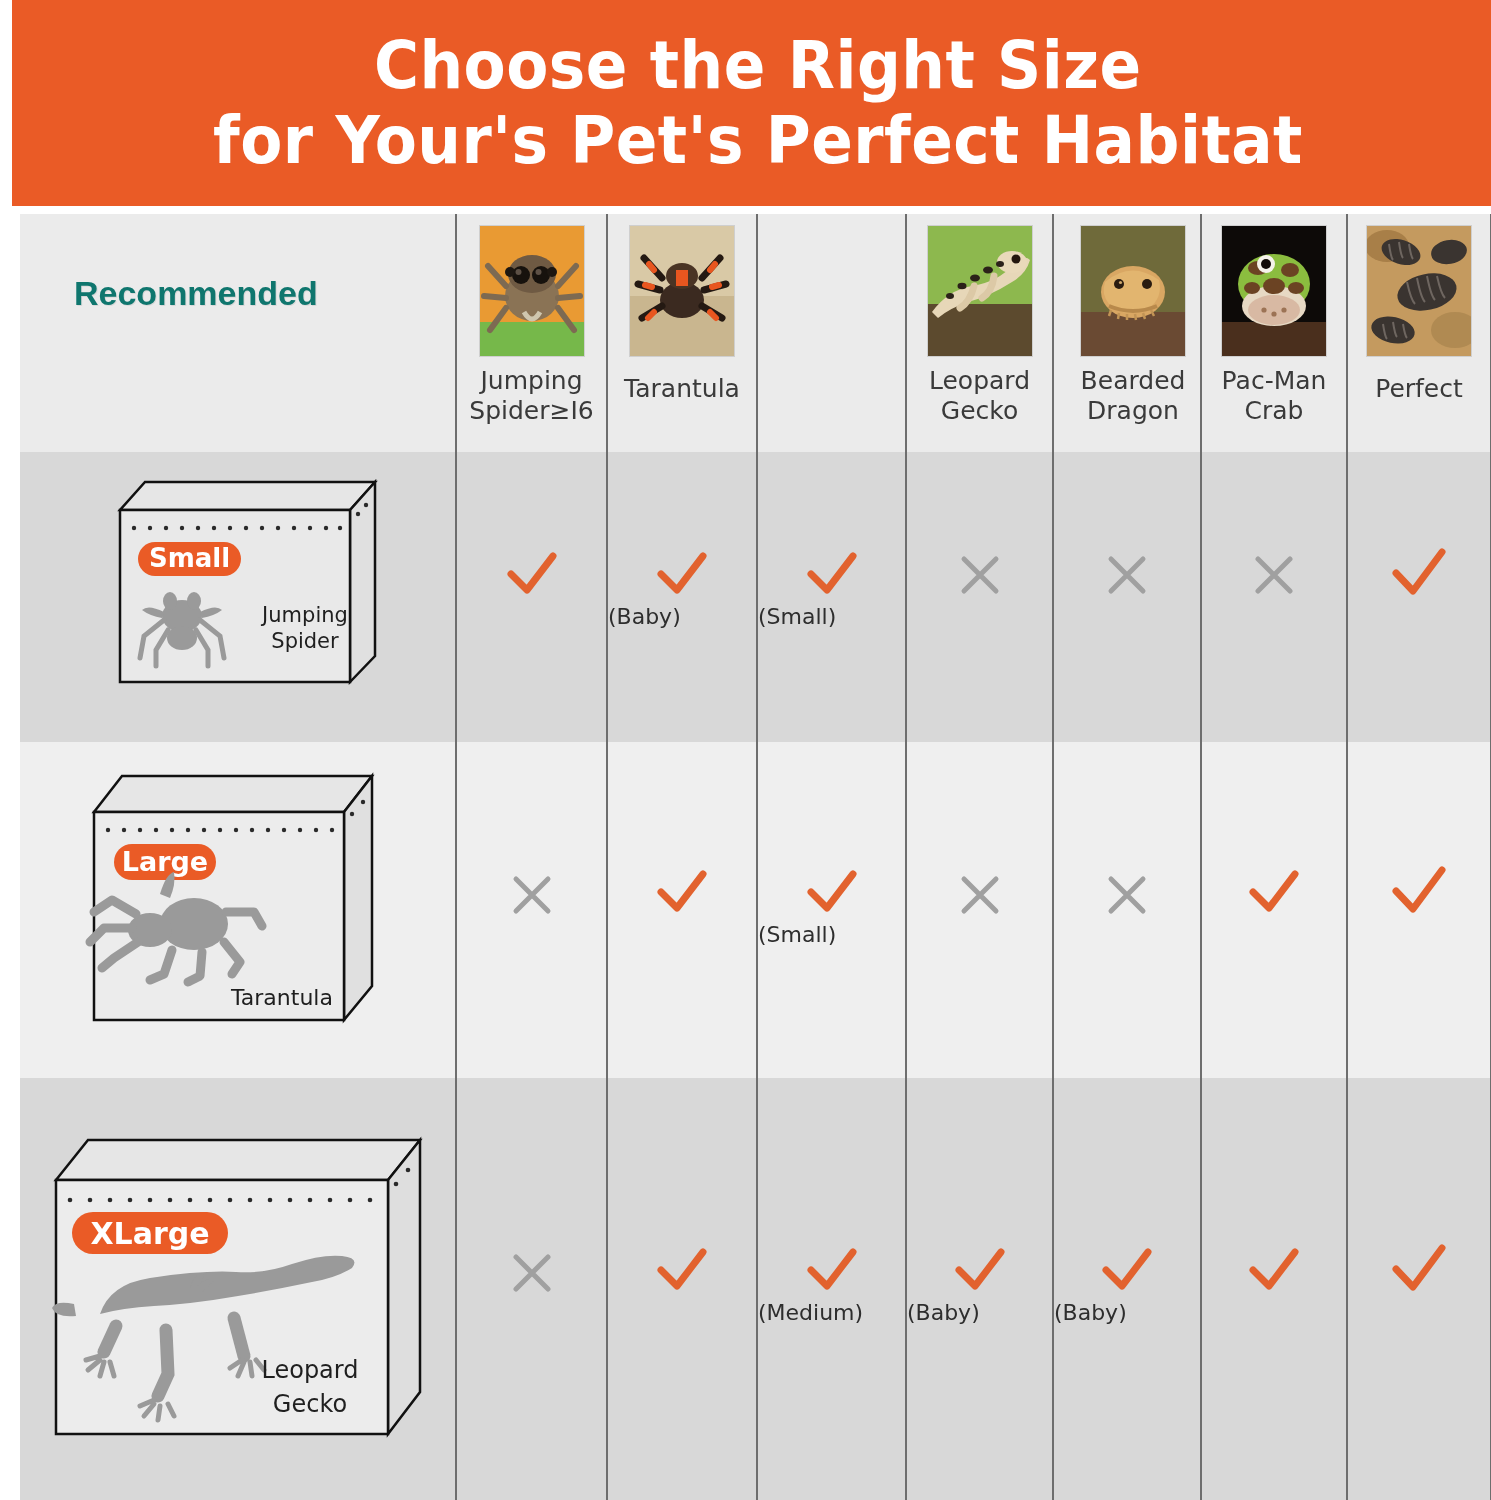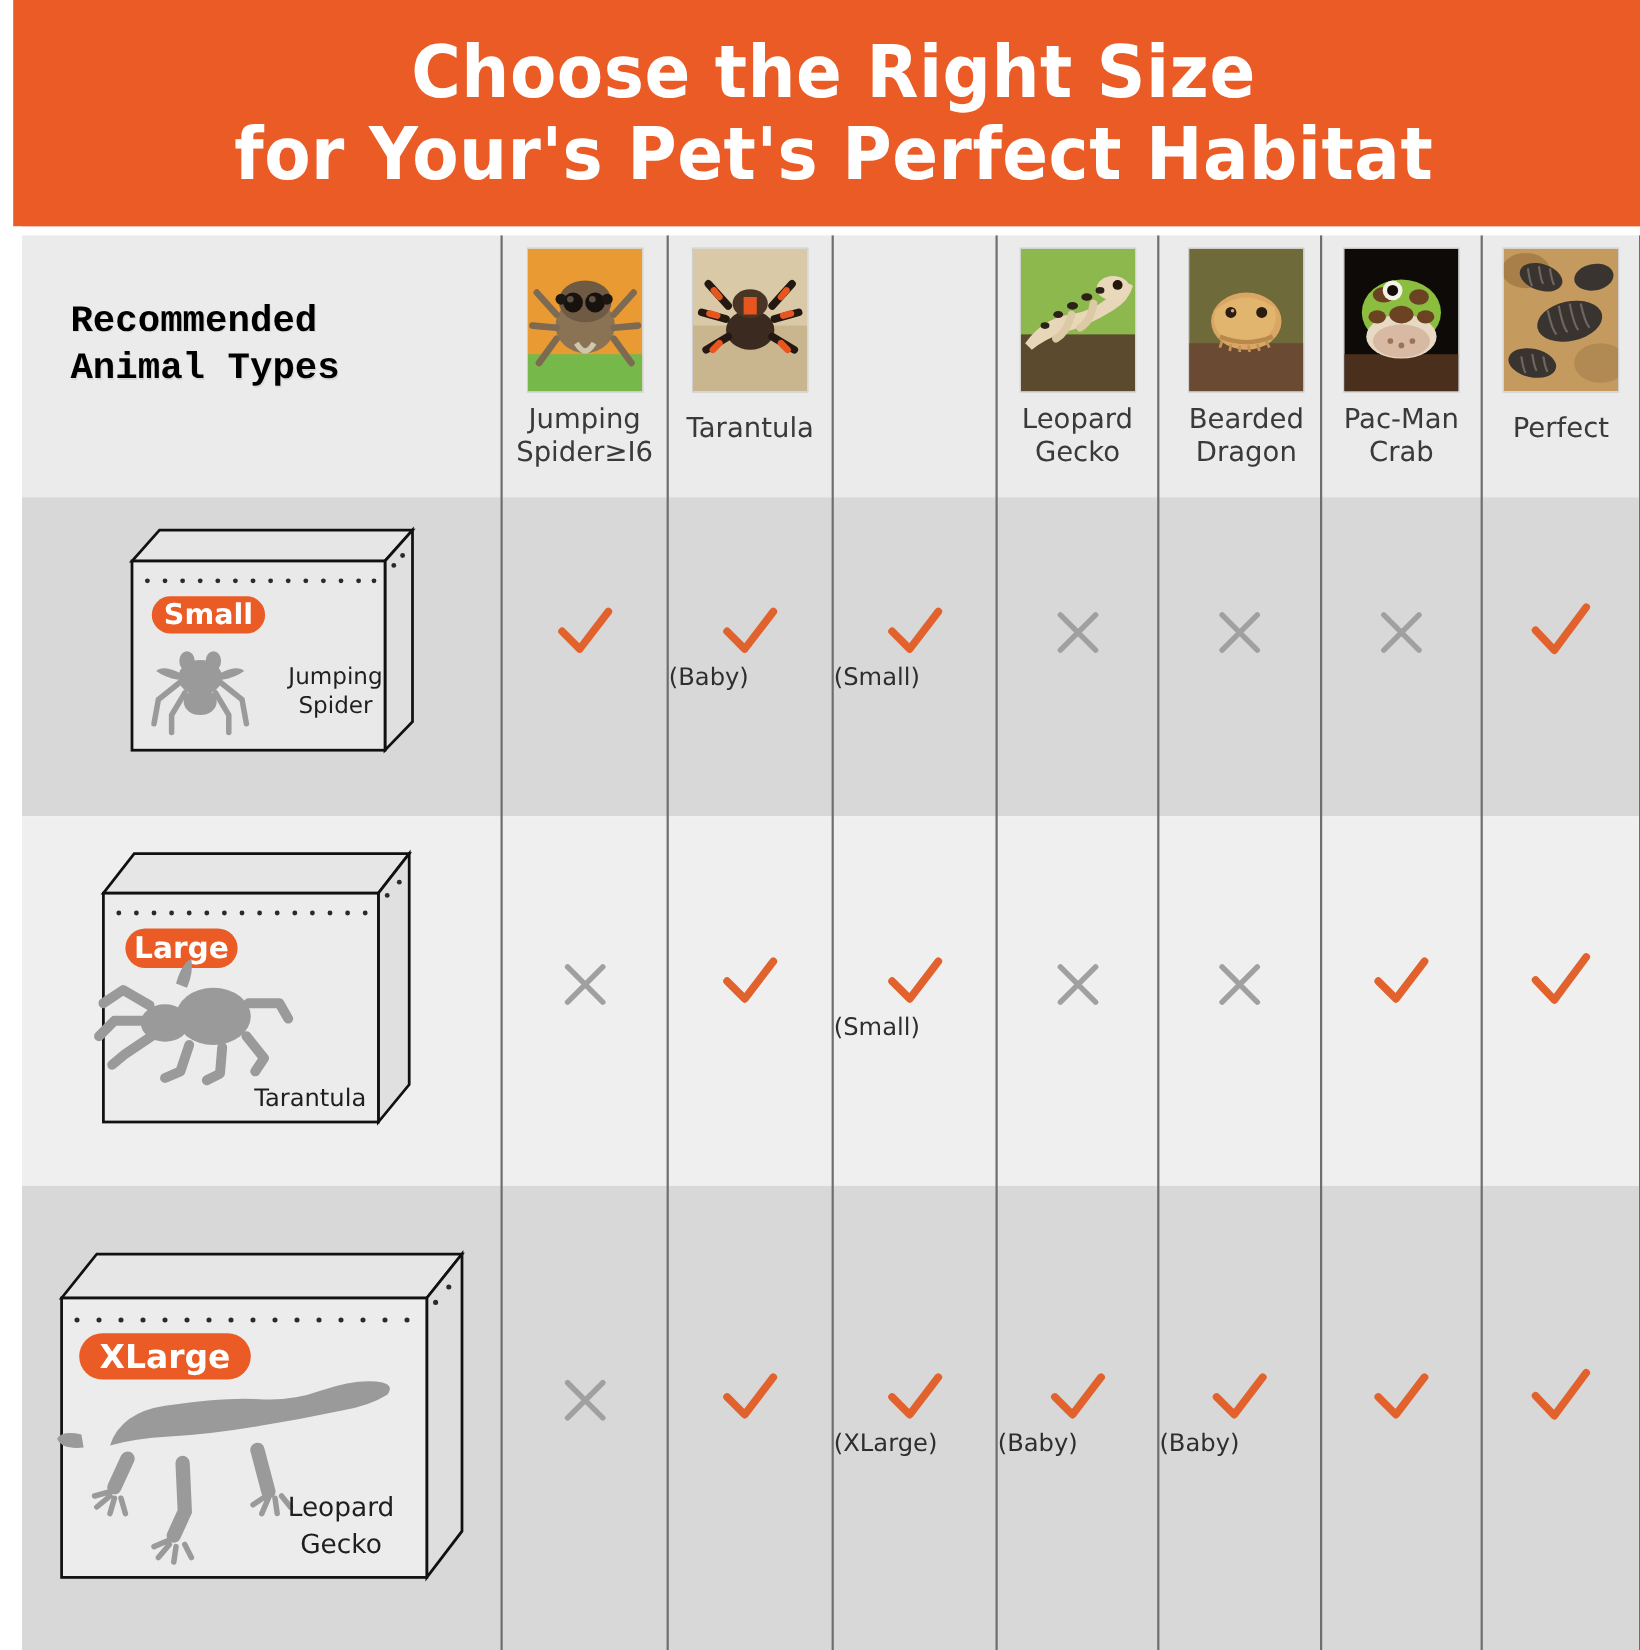--- a/index.html
+++ b/index.html
@@ -44,23 +44,23 @@
   .band.head{top:8px;height:238px;background:#ebebeb;}
   .band.r1{top:246px;height:290px;background:#d8d8d8;}
   .band.r2{top:536px;height:336px;background:#efefef;}
   .band.r3{top:872px;height:422px;background:#d8d8d8;}
 
   
   .vline{position:absolute;top:8px;width:2px;height:1286px;background:#6e6e6e;z-index:5;}
 
   
   .left-title{
-    position:absolute;left:52px;top:272px;width:330px;
-    color:#000000;font-weight:bold;font-size:34px;line-height:1.25;
-    font-family:Liberation Mono, monospace;
+    position:absolute;left:62px;top:272px;width:330px;
+    color:#0f766e;font-weight:bold;font-size:34px;line-height:1.25;
+    font-family:Liberation Sans, sans-serif;
     text-shadow:1px 1px 0 rgba(0,0,0,.08);
   }
 
   
   .colhead{position:absolute;top:214px;height:230px;text-align:center;}
   .colhead .thumb{
     position:absolute;left:50%;transform:translateX(-50%);
     top:11px;width:104px;height:130px;
     border:1px solid #cfcfcf;
     background-size:cover;background-position:center;
@@ -112,21 +112,20 @@
   <div class="vline" style="left:594px;top:214px;"></div>
   <div class="vline" style="left:744px;top:214px;"></div>
   <div class="vline" style="left:893px;top:214px;"></div>
   <div class="vline" style="left:1040px;top:214px;"></div>
   <div class="vline" style="left:1188px;top:214px;"></div>
   <div class="vline" style="left:1334px;top:214px;"></div>
   <div class="vline" style="left:1478px;top:214px;"></div>
 
   <div class="left-title">
     <div>Recommended</div>
-    <div>Animal Types</div>
   </div>
 
   <div class="colhead" style="left:445px;width:149px;">
     <div class="thumb">
       <svg viewBox="0 0 104 130" preserveAspectRatio="none">
         <rect width="104" height="130" fill="#e99a33"></rect>
         <rect y="96" width="104" height="34" fill="#76b84a"></rect>
         <ellipse cx="52" cy="70" rx="27" ry="25" fill="#8a7355"></ellipse>
         <ellipse cx="52" cy="48" rx="24" ry="19" fill="#6f5a43"></ellipse>
         <circle cx="41" cy="49" r="9" fill="#17120d"></circle>
@@ -500,21 +499,21 @@
     <svg class="mark" width="58" height="52" viewBox="0 0 58 52">
       <path d="M8 26 L24 42 L50 8" stroke="#e2622e" stroke-width="7" fill="none" stroke-linecap="round" stroke-linejoin="round"></path>
     </svg>
     <span class="note"></span>
   </div>
 
   <div class="cell" style="left:746px;width:147px;top:1244px;">
     <svg class="mark" width="58" height="52" viewBox="0 0 58 52">
       <path d="M8 26 L24 42 L50 8" stroke="#e2622e" stroke-width="7" fill="none" stroke-linecap="round" stroke-linejoin="round"></path>
     </svg>
-    <span class="note">(XLarge)</span>
+    <span class="note">(Medium)</span>
   </div>
 
   <div class="cell" style="left:895px;width:145px;top:1244px;">
     <svg class="mark" width="58" height="52" viewBox="0 0 58 52">
       <path d="M8 26 L24 42 L50 8" stroke="#e2622e" stroke-width="7" fill="none" stroke-linecap="round" stroke-linejoin="round"></path>
     </svg>
     <span class="note">(Baby)</span>
   </div>
 
   <div class="cell" style="left:1042px;width:146px;top:1244px;">

